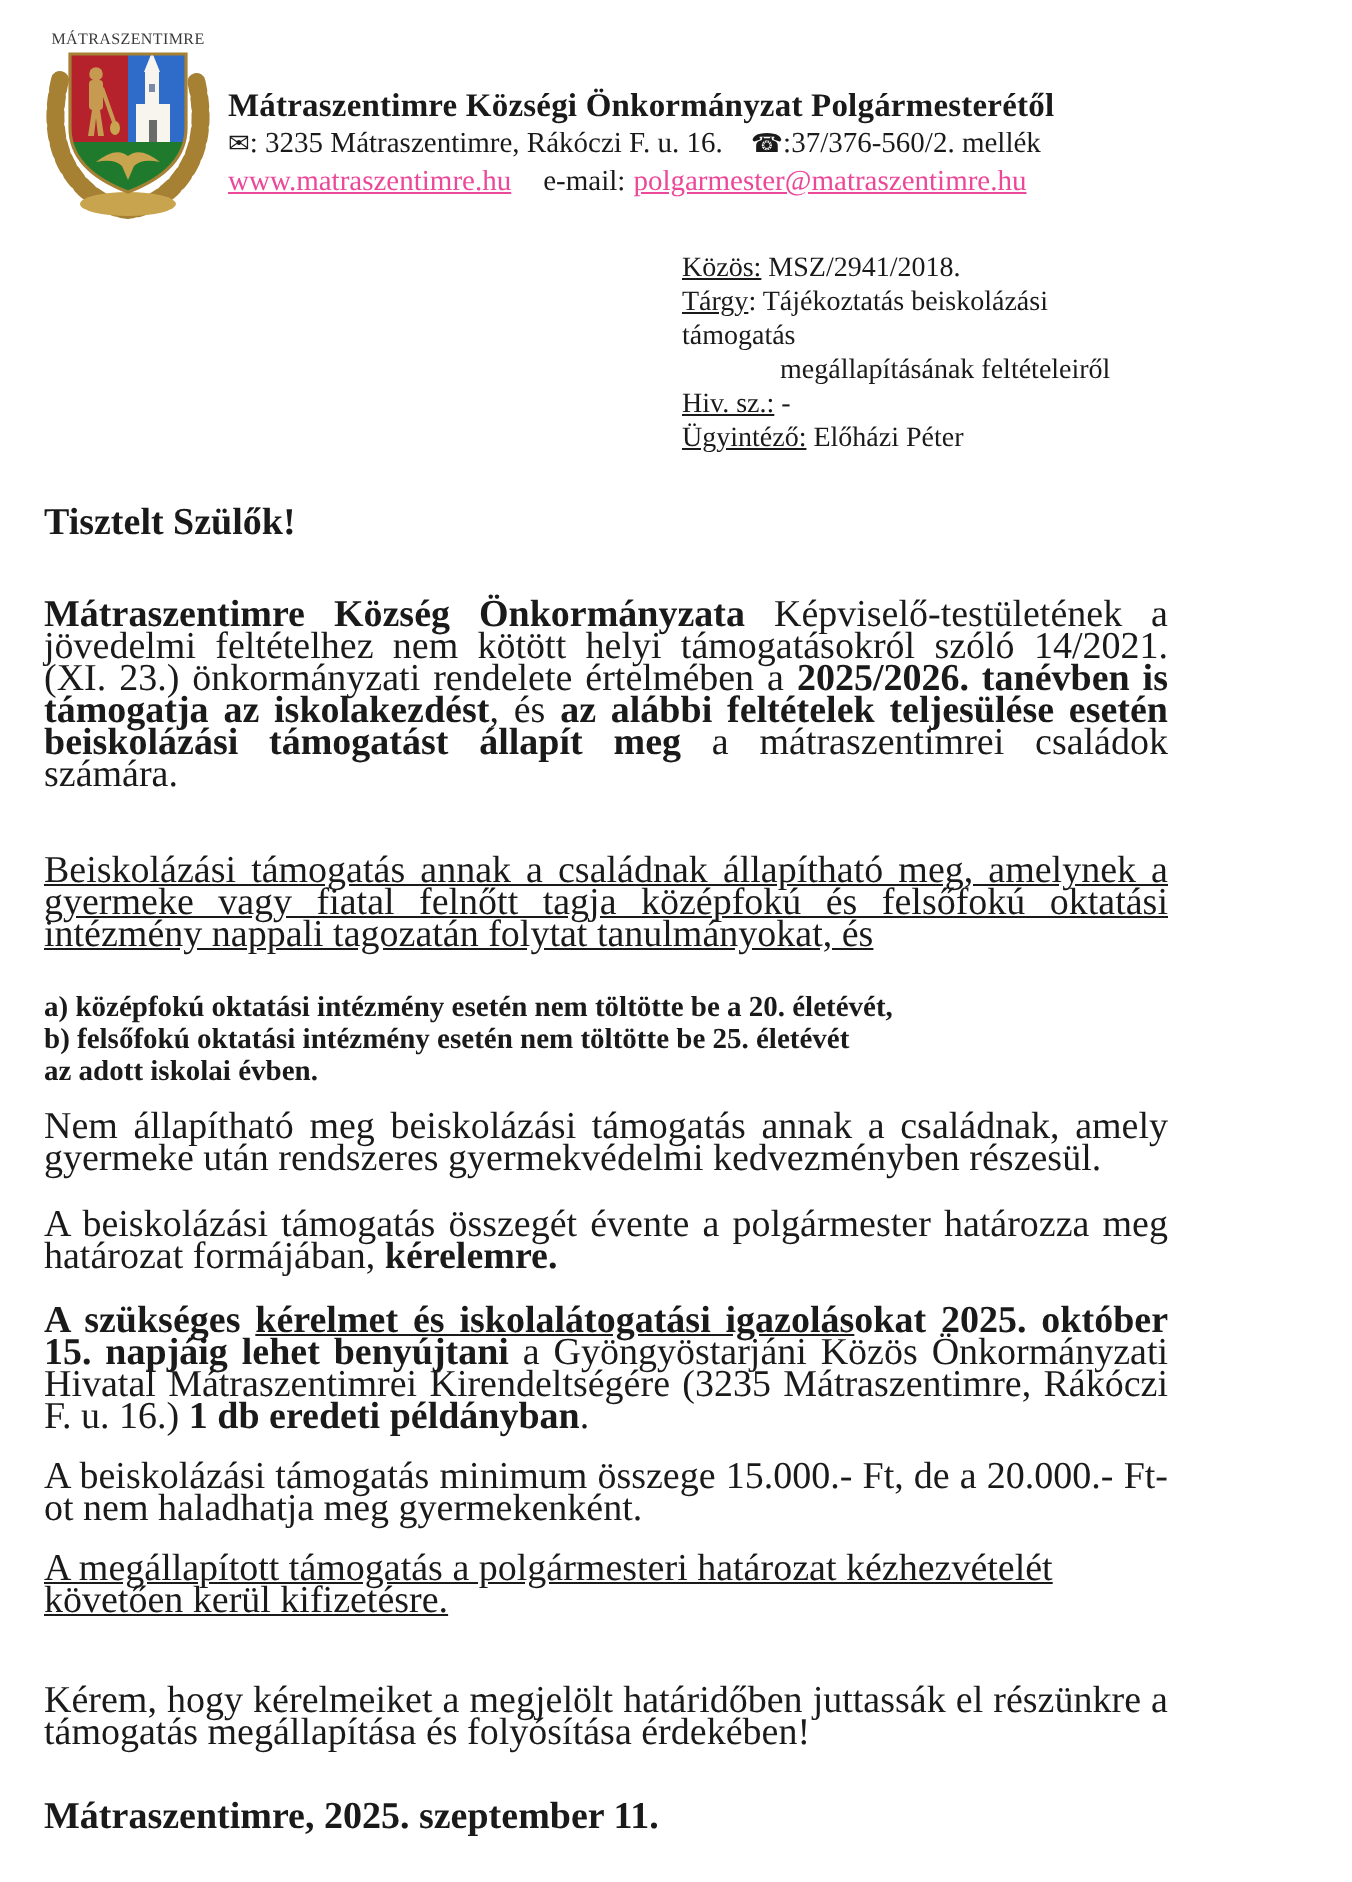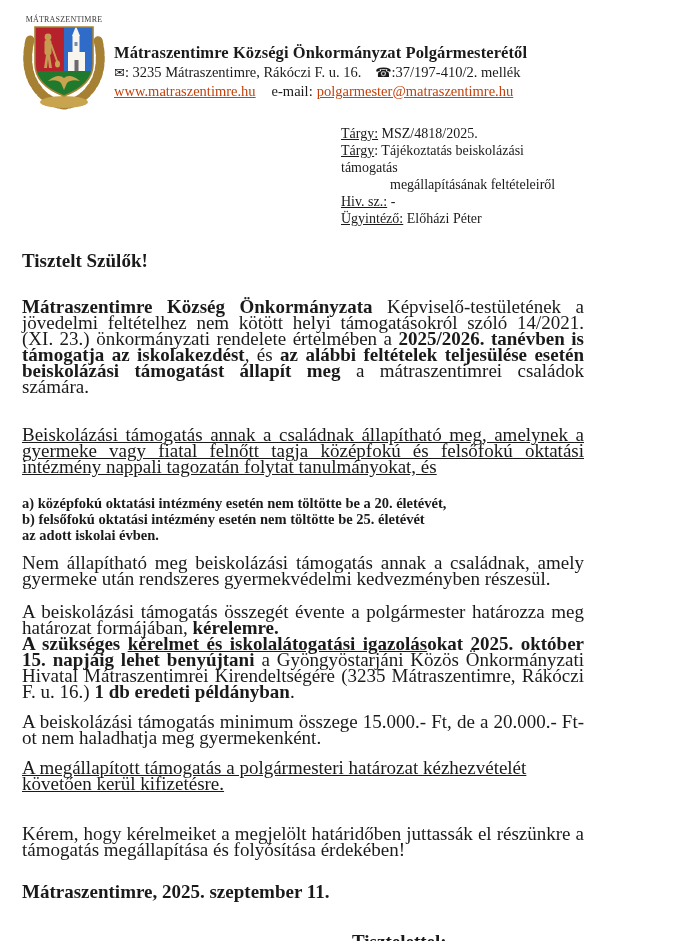--- a/index.html
+++ b/index.html
@@ -14,37 +14,37 @@
 
   
   .letterhead { display: flex; padding: 10px 20px 0 20px; }
   .coa { width: 88px; flex: 0 0 88px; margin-top: 2px; }
   .letterhead-text { padding-top: 33px; padding-left: 6px; }
   .org-title { font-weight: bold; font-size: 16.5px; line-height: 20px; letter-spacing: .1px; }
   .contact-line { font-size: 14.5px; line-height: 19px; }
   .contact-line .glyph { font-family: "DejaVu Sans", sans-serif; font-size: 13px; }
   .phone-group { margin-left: 14px; }
   .links-line { font-size: 14.5px; line-height: 19px; }
-  .links-line a { color: #c2410c; text-decoration: underline; cursor: pointer; }
+  .links-line a { color: #ec4899; text-decoration: underline; cursor: pointer; }
   .email-label { margin-left: 16px; margin-right: 4px; }
 
   
   .content { padding: 0 20px 0 22px; }
   .reference { margin-left: 319px; margin-top: 9px; font-size: 14px; line-height: 17px; }
   .reference .u { text-decoration: underline; }
   .ref-wrap2 { padding-left: 49px; }
   p.para { font-size: 19px; line-height: 16px; }
   .just { text-align: justify; }
   .salutation { margin-top: 26px; font-weight: bold; }
   .p1 { margin-top: 30px; }
   .p2 { margin-top: 32px; text-decoration: underline; }
   .conditions { margin-top: 20px; font-weight: bold; font-size: 14.5px; line-height: 16px; }
   .p4 { margin-top: 12px; }
   .p5 { margin-top: 17px; }
-  .p6 { }
+  .p6 { margin-top: 16px; }
   .p7 { margin-top: 14px; }
   .p8 { margin-top: 14px; text-decoration: underline; }
   .p9 { margin-top: 34px; }
   .dateline { margin-top: 26px; font-weight: bold; }
   .closing { margin-top: 34px; margin-left: 330px; font-weight: bold; }
   .signature { margin-top: 31px; margin-left: 470px; font-weight: bold; font-size: 14.5px; line-height: 17px; }
 </style>
 </head>
 <body>
 
@@ -87,32 +87,32 @@
 
           <path d="M28,69 Q38,61 44,66 Q50,61 60,69 Q51,67 47,71 L44,78 L41,71 Q37,67 28,69 Z" fill="#c9a44e"></path>
         </g>
 
         <path d="M15,15 H73 V52 Q73,73 44,84 Q15,73 15,52 Z" fill="none" stroke="#a68134" stroke-width="1.6"></path>
       </svg>
     </div>
     <div class="letterhead-text">
       <div class="org-title">Mátraszentimre Községi Önkormányzat Polgármesterétől</div>
       <div class="contact-line">
-        <span class="glyph">✉</span><span>: 3235 Mátraszentimre, Rákóczi F. u. 16.</span><span class="phone-group"><span class="glyph">☎</span><span>:37/197-410/2. mellék</span></span>
+        <span class="glyph">✉</span><span>: 3235 Mátraszentimre, Rákóczi F. u. 16.</span><span class="phone-group"><span class="glyph">☎</span><span>:37/376-560/2. mellék</span></span>
       </div>
       <div class="links-line">
         <a>www.matraszentimre.hu</a><span class="email-label">e-mail:</span><a>polgarmester@matraszentimre.hu</a>
       </div>
     </div>
   </header>
 
   <div class="content">
 
     <section class="reference">
-      <div><span class="u">Tárgy:</span> <span>MSZ/4818/2025.</span></div>
+      <div><span class="u">Közös:</span> <span>MSZ/2941/2018.</span></div>
       <div><span class="u">Tárgy</span><span>: Tájékoztatás beiskolázási támogatás</span></div>
       <div class="ref-wrap2">megállapításának feltételeiről</div>
       <div><span class="u">Hiv. sz.:</span> <span>-</span></div>
       <div><span class="u">Ügyintéző:</span> <span>Előházi Péter</span></div>
     </section>
 
     <p class="para salutation">Tisztelt Szülők!</p>
 
     <p class="para p1 just"><span style="font-weight: bold;">Mátraszentimre Község Önkormányzata</span><span> Képviselő-testületének a jövedelmi feltételhez nem kötött helyi támogatásokról szóló 14/2021. (XI. 23.) önkormányzati rendelete értelmében a </span><span style="font-weight: bold;">2025/2026. tanévben is támogatja az iskolakezdést</span><span>, és </span><span style="font-weight: bold;">az alábbi feltételek teljesülése esetén beiskolázási támogatást állapít meg</span><span> a mátraszentimrei családok számára.</span></p>
 

